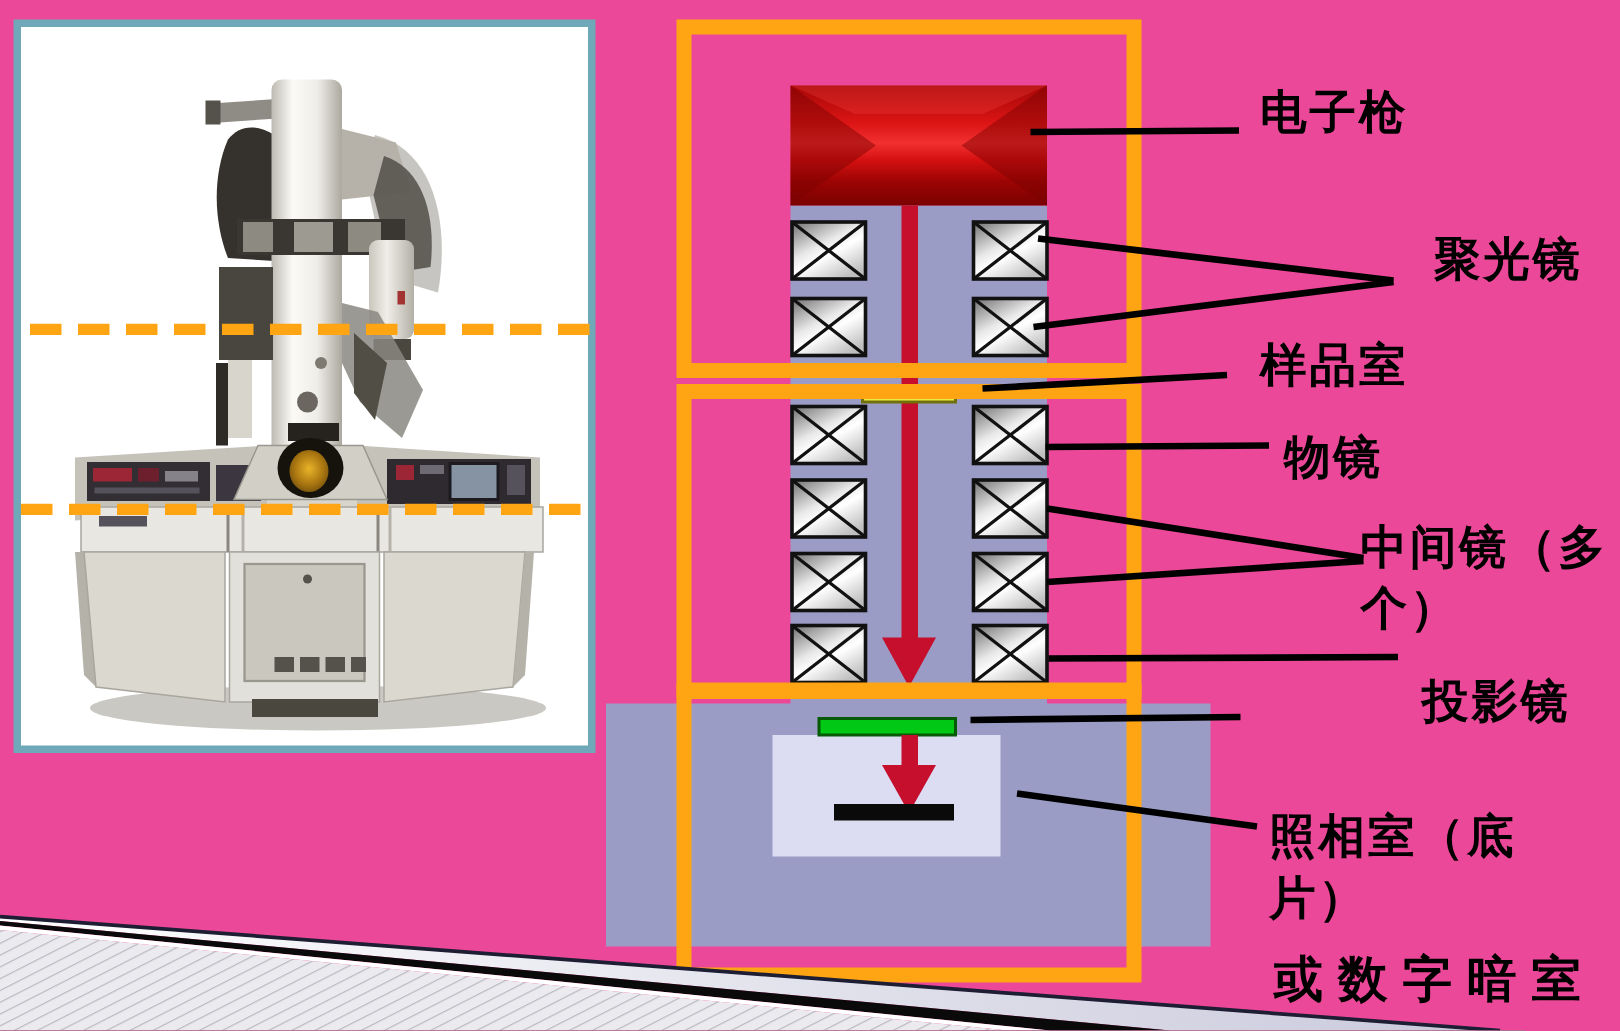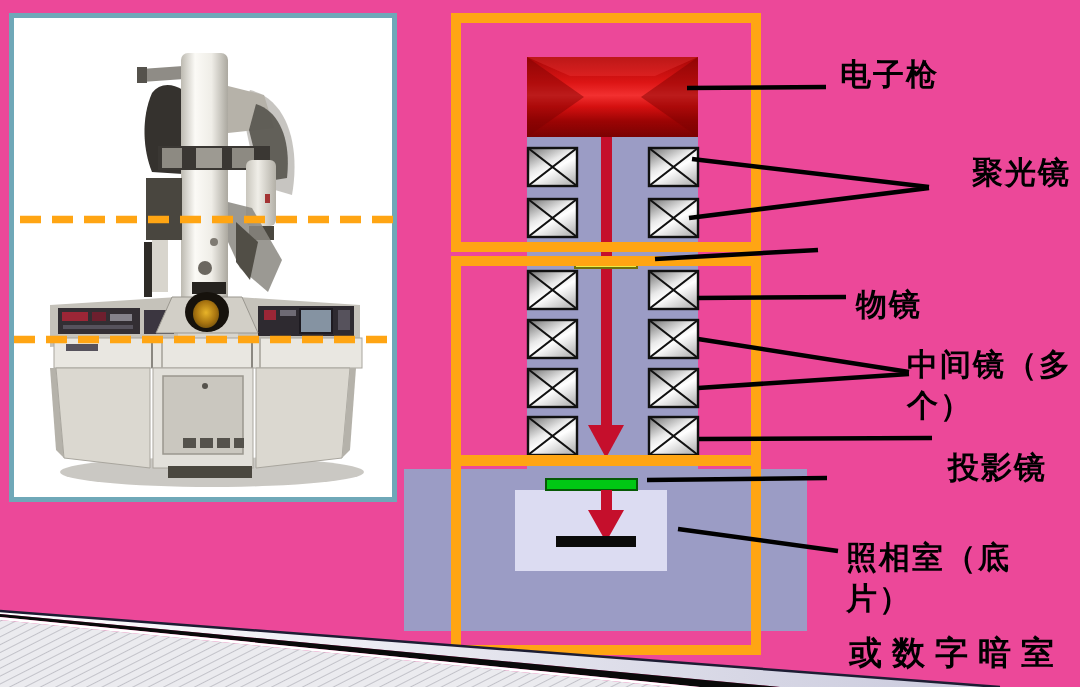--- a/index.html
+++ b/index.html
@@ -7,21 +7,21 @@
     position:relative; width:1080px; height:687px; background:#ec4899;
     overflow:hidden; font-family:"Liberation Sans","DejaVu Sans",sans-serif;padding-left:32px;
   }
   .art{position:absolute;left:0;top:0;width:1080px;height:687px;}
   .lbl{
     position:absolute; color:#000; font-weight:bold; font-size:31px;
     letter-spacing:2px; line-height:41px; white-space:nowrap;
   }
   .lbl.wrap{white-space:normal;}
   #lbl-gun{left:840px;top:54px;}
-  #lbl-condenser{left:956px;top:152px;margin-left:16px;}
+  #lbl-condenser{left:956px;top:152px;}
   #lbl-sample{left:840px;top:223px;}
   #lbl-objective{left:856px;top:284px;text-align:center;}
   #lbl-intermediate{left:907px;top:344px;width:176px;}
   #lbl-projector{left:948px;top:407px;margin-top:40px;}
   #lbl-screen{left:846px;top:466px;}
   #lbl-camera{left:846px;top:537px;width:180px;}
   #lbl-darkroom{left:849px;top:632px;font-size:33px;letter-spacing:10px;}
 </style>
 </head>
 <body>
@@ -213,19 +213,20 @@
       <polygon points="0,611 1000,687 780,687 0,614" fill="url(#bandGrad)"></polygon>
       <line x1="0" y1="611" x2="1000" y2="687" stroke="#1D1D33" stroke-width="2.5"></line>
       <polygon points="0,614 780,687 700,687 0,617" fill="#0A0A0A"></polygon>
       <polygon points="0,617 700,687 672,687 0,620" fill="#FFFFFF"></polygon>
       <polygon points="0,620 672,687 0,687" fill="url(#pinstripe)"></polygon>
     </g>
   </svg>
 
   <div class="lbl" id="lbl-gun">电子枪</div>
   <div class="lbl" id="lbl-condenser">聚光镜</div>
+  <div class="lbl" id="lbl-sample">样品室</div>
   <div class="lbl" id="lbl-objective">物镜</div>
   <div class="lbl wrap" id="lbl-intermediate">中间镜（多个）</div>
   <div class="lbl" id="lbl-projector">投影镜</div>
   <div class="lbl" id="lbl-darkroom">或数字暗室</div>
   <div class="lbl wrap" id="lbl-camera">照相室（底片）</div>
 
 </div>
 
 </body></html>

